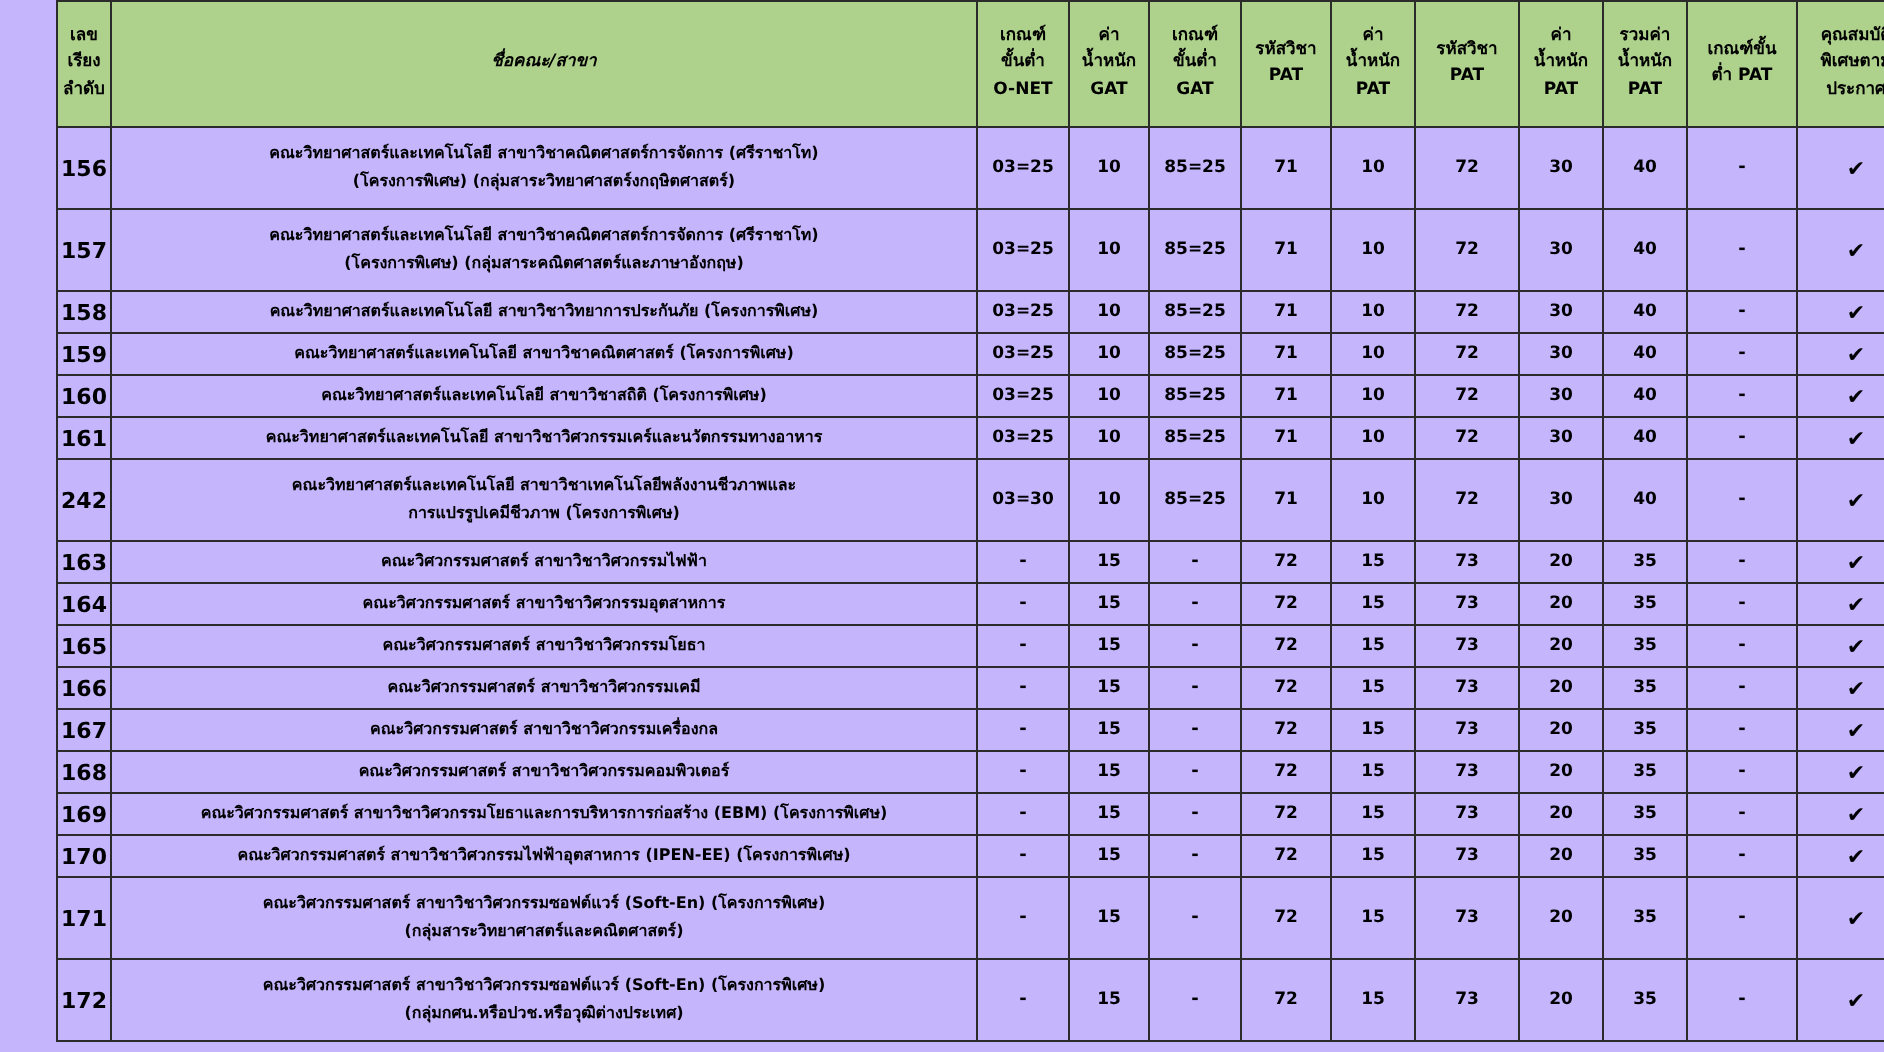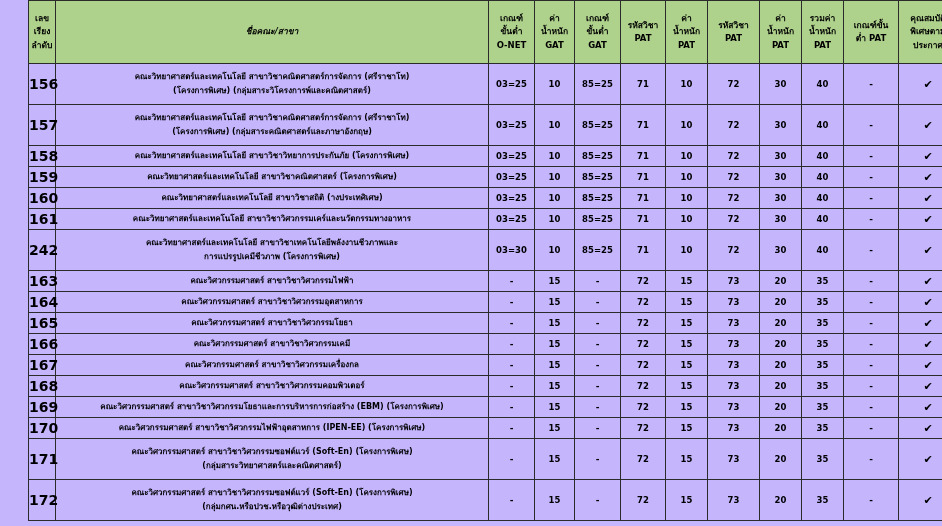--- a/index.html
+++ b/index.html
@@ -45,21 +45,21 @@
     display: block;
     white-space: nowrap;
   }
   th.col-name {
     vertical-align: top;
     padding-top: 3px;
     font-style: italic;
   }
   td.c-index {
     text-align: center;
-    font-size: 14px;
+    font-size: 11px;
   }
   td.c-name {
     text-align: center;
     font-size: 8px;
     line-height: 1.75;
     padding: 2px 4px 2px 6px;
   }
   td.c-name .ln {
     display: block;
     white-space: nowrap;
@@ -174,21 +174,21 @@
         <th id="th-quota">
             <span class="hl">จำนวนรับ</span>
           </th>
       </tr>
     </thead>
     <tbody id="tbody">
         <tr style="height: 41px;">
           <td class="c-index">156</td>
           <td class="c-name">
             <span class="ln">คณะวิทยาศาสตร์และเทคโนโลยี สาขาวิชาคณิตศาสตร์การจัดการ (ศรีราชาโท)</span>
-            <span class="ln">(โครงการพิเศษ) (กลุ่มสาระวิโครงการพ์และคณิตศาสตร์)</span>
+            <span class="ln">(โครงการพิเศษ) (กลุ่มสาระวิทยาศาสตร์งกฤษิตศาสตร์)</span>
           </td>
           <td class="c-num">03=25</td>
           <td class="c-num">10</td>
           <td class="c-num">85=25</td>
           <td class="c-num">71</td>
           <td class="c-num">10</td>
           <td class="c-num">72</td>
           <td class="c-num">30</td>
           <td class="c-num">40</td>
           <td class="c-num"><span class="dash">-</span></td>
@@ -242,21 +242,21 @@
           <td class="c-num">72</td>
           <td class="c-num">30</td>
           <td class="c-num">40</td>
           <td class="c-num"><span class="dash">-</span></td>
           <td class="c-check"><span>✔</span></td>
           <td class="c-quota">5</td>
         </tr>
         <tr style="height: 21px;">
           <td class="c-index">160</td>
           <td class="c-name">
-            <span class="ln">คณะวิทยาศาสตร์และเทคโนโลยี สาขาวิชาสถิติ (างประเทศิเศษ)</span>
+            <span class="ln">คณะวิทยาศาสตร์และเทคโนโลยี สาขาวิชาสถิติ (โครงการพิเศษ)</span>
           </td>
           <td class="c-num">03=25</td>
           <td class="c-num">10</td>
           <td class="c-num">85=25</td>
           <td class="c-num">71</td>
           <td class="c-num">10</td>
           <td class="c-num">72</td>
           <td class="c-num">30</td>
           <td class="c-num">40</td>
           <td class="c-num"><span class="dash">-</span></td>

